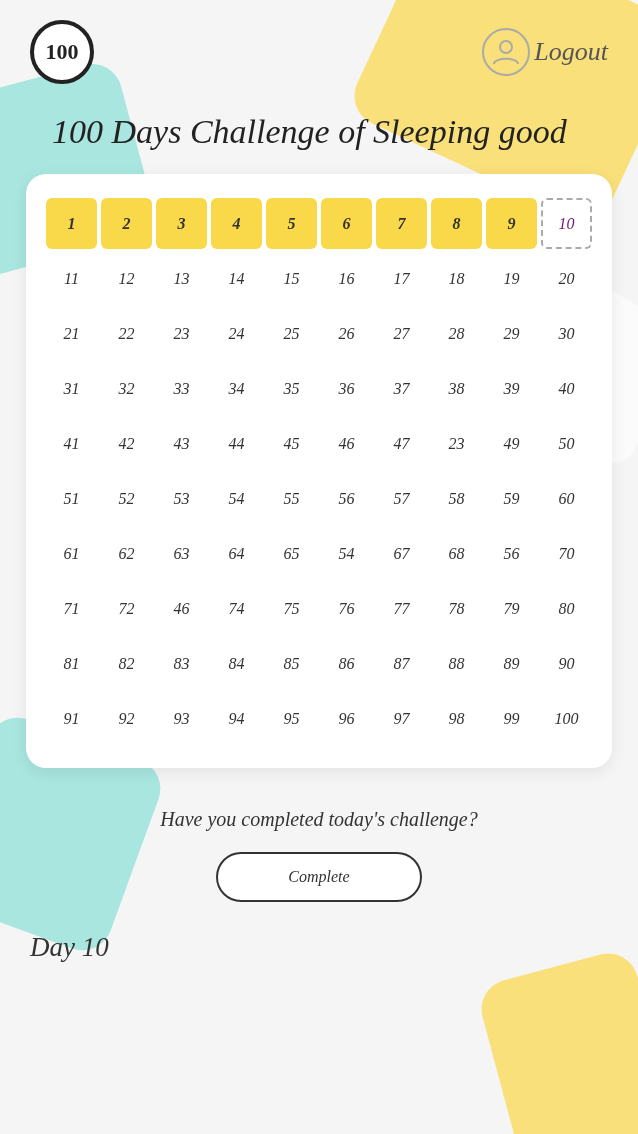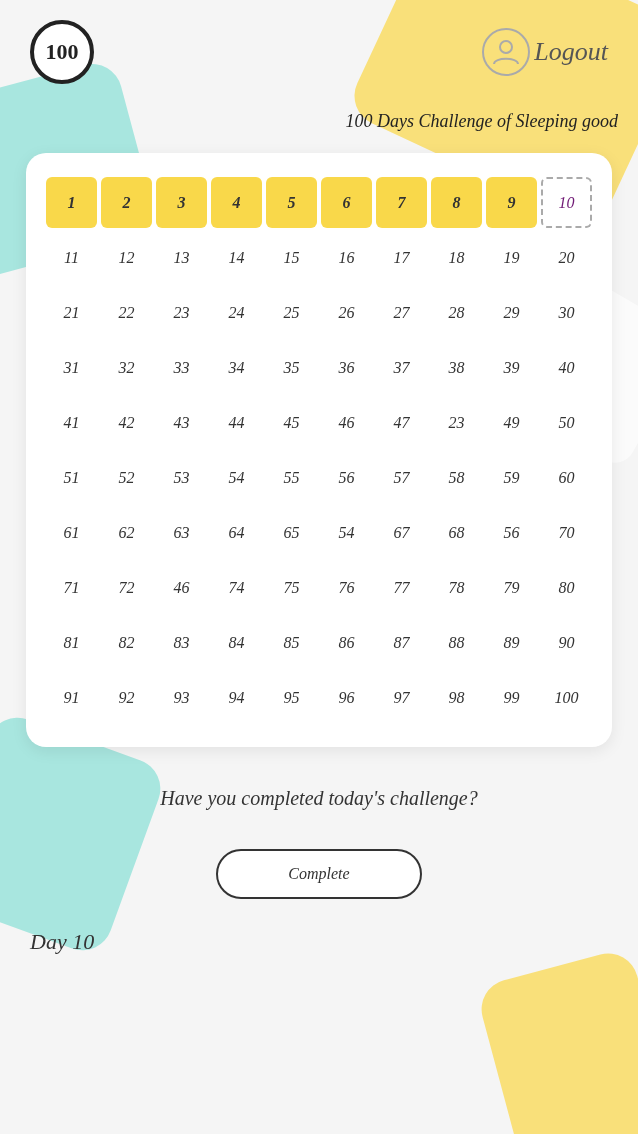--- a/index.html
+++ b/index.html
@@ -111,22 +111,22 @@
     }
 
     .logout-label {
       font-size: 26px;
       color: #555;
       font-style: italic;
     }
 
     
     .page-title {
-      text-align: right;
-      font-size: 18px;
+      text-align: left;
+      font-size: 34px;
       font-style: italic;
       color: #222;
       padding: 16px 20px 20px 20px;
       line-height: 1.3;
       margin-left: 32px;
     }
 
     
     .grid-card {
       background: white;
@@ -172,40 +172,40 @@
     
     .question-area {
       text-align: center;
       padding: 10px 20px 20px 20px;
     }
 
     .question-text {
       font-size: 20px;
       font-style: italic;
       color: #333;
-      margin-bottom: 39px;
+      margin-bottom: 21px;
     }
 
     .complete-button {
       display: inline-block;
       border: 2.5px solid #333;
       border-radius: 50px;
       padding: 14px 70px;
       font-size: 16px;
       font-style: italic;
       color: #333;
       background: white;
       cursor: pointer;
       font-family: 'Comic Sans MS', 'Chalkboard SE', cursive;
     }
 
     
     .bottom-text {
       padding: 10px 30px;
-      font-size: 22px;
+      font-size: 27px;
       font-style: italic;
       color: #333;
     }
   </style>
 </head>
 <body>
 
 <div class="bg-shape bg-shape-yellow-top"></div>
 <div class="bg-shape bg-shape-teal-left"></div>
 <div class="bg-shape bg-shape-teal-bottom-left"></div>

